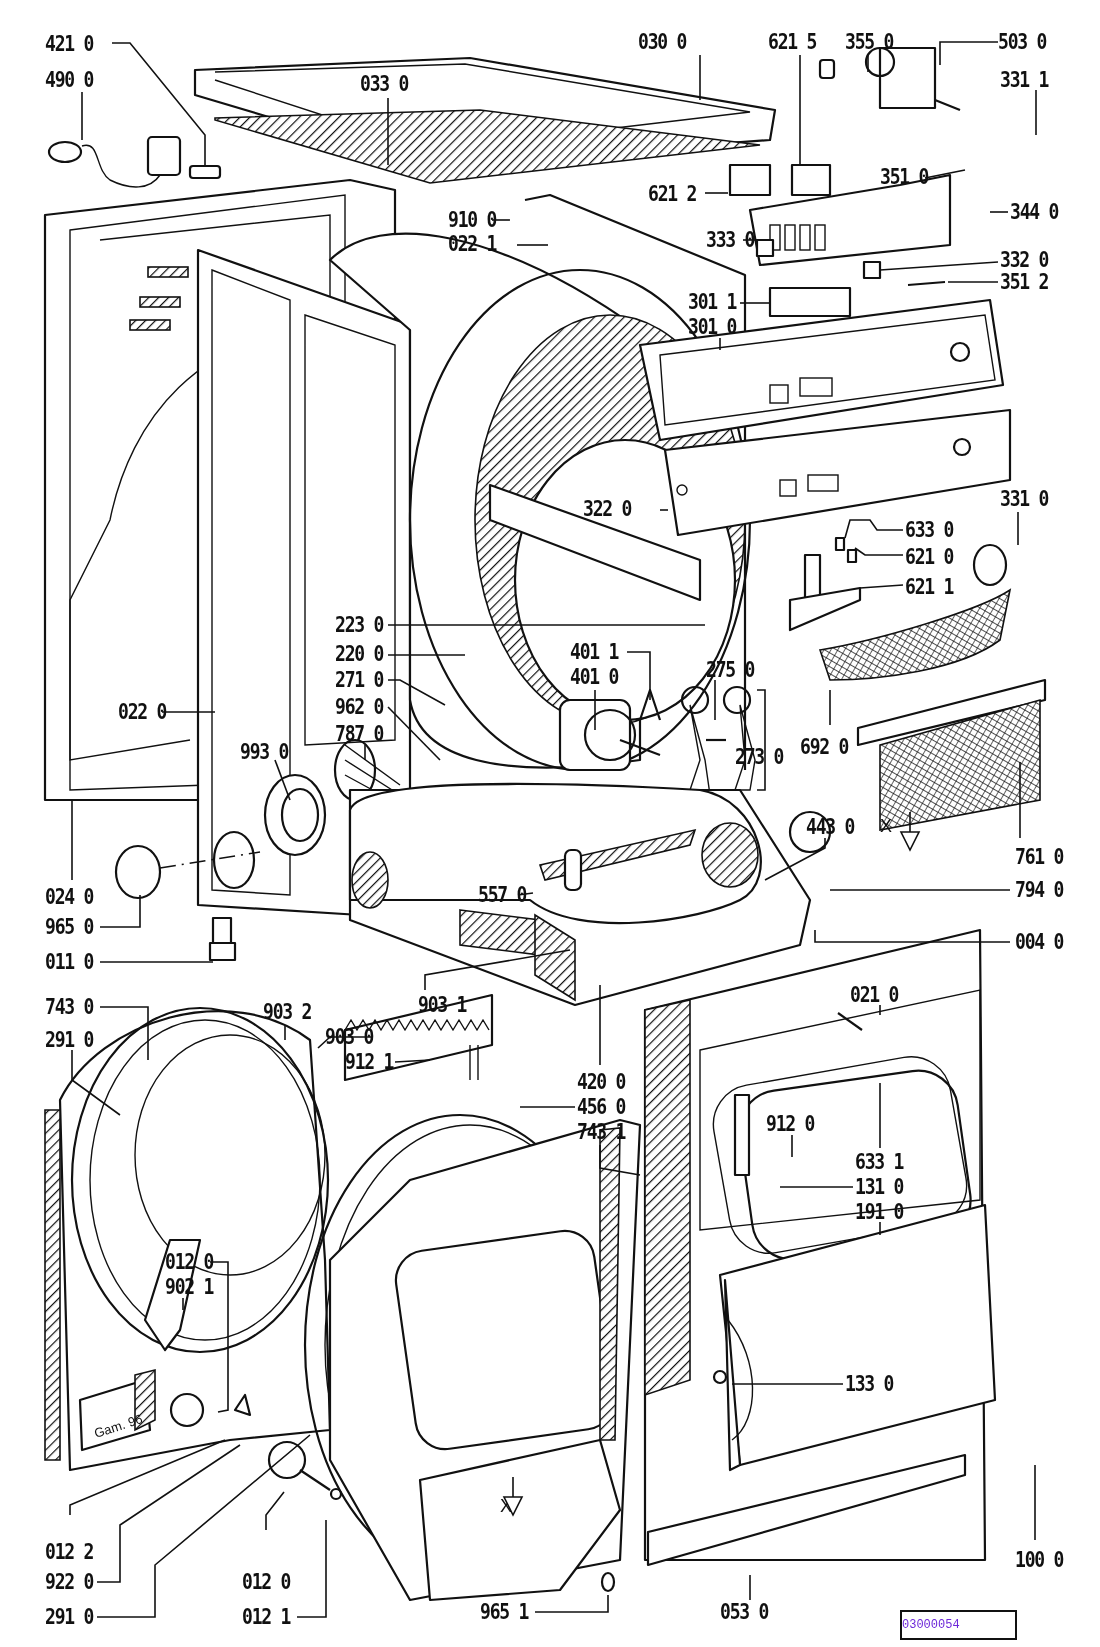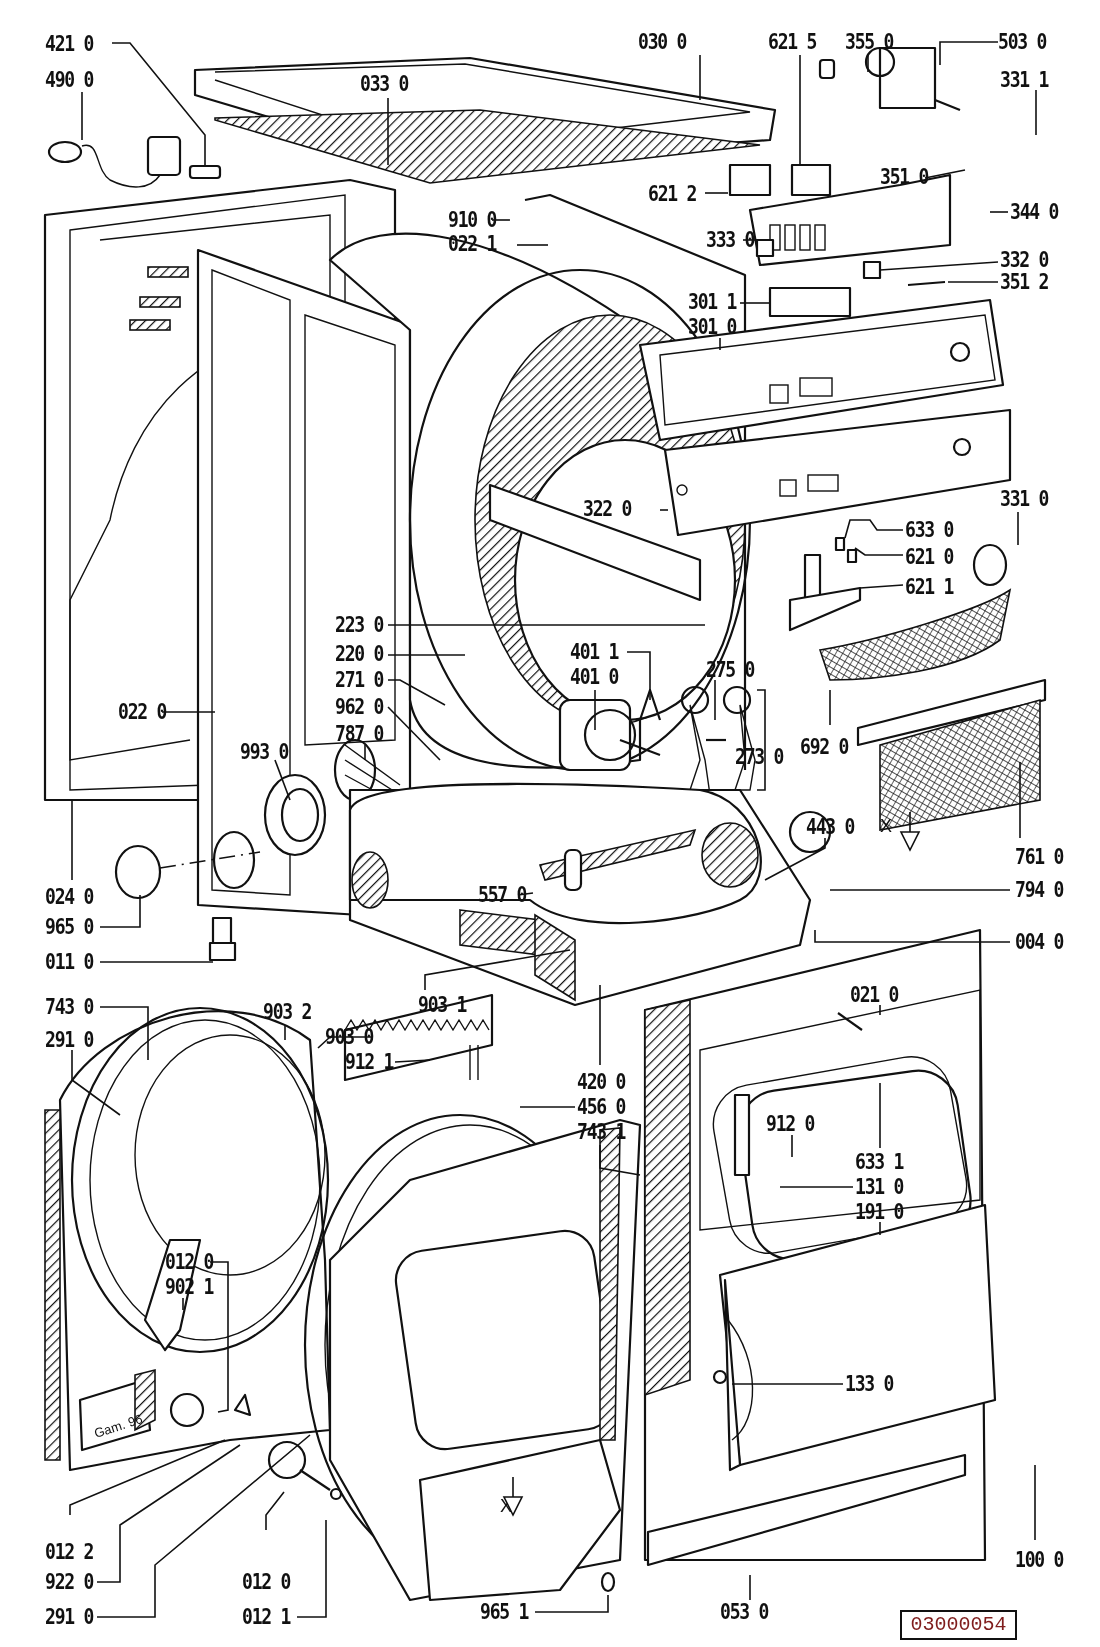--- a/index.html
+++ b/index.html
@@ -1,19 +1,19 @@
 <!DOCTYPE html>
 <html><head>
 <meta charset="utf-8">
 <style>
   html, body { margin: 0; padding: 0; background: #ffffff; }
   body { width: 1100px; height: 1647px; position: relative; overflow: hidden; font-family: "Liberation Sans Narrow", "Liberation Sans", sans-serif; }
   #diagram { position: absolute; left: 0; top: 0; width: 1100px; height: 1647px; }
   .lbl { position: absolute; font-family: "DejaVu Sans Mono", "Liberation Mono", monospace; font-size: 22px; font-weight: bold; color: #111; white-space: pre; letter-spacing: -1.5px; transform: scaleX(0.82); transform-origin: left top; line-height: 24px; }
-  .ref-box { position: absolute; left: 900px; top: 1610px; width: 117px; height: 30px; border: 2px solid #111; box-sizing: border-box; font-family: "Liberation Mono", monospace; font-size: 20px; text-align: center; line-height: 26px; color: #7f1d1d; }
+  .ref-box { position: absolute; left: 900px; top: 1610px; width: 117px; height: 30px; border: 2px solid #111; box-sizing: border-box; font-family: "Liberation Mono", monospace; font-size: 12px; line-height: 26px; color: #6d28d9; }
   svg .part { fill: none; stroke: #111; stroke-width: 2.2; stroke-linejoin: round; }
   svg .thin { fill: none; stroke: #111; stroke-width: 1.4; }
   svg .leader { fill: none; stroke: #111; stroke-width: 1.6; }
   svg .hatch { fill: url(#hatch); stroke: #111; stroke-width: 1.6; }
   svg .mesh { fill: url(#mesh); stroke: #111; stroke-width: 1.6; }
   svg .solidw { fill: #fff; stroke: #111; stroke-width: 2.2; stroke-linejoin: round; }
   svg .dash { fill: none; stroke: #111; stroke-width: 1.4; stroke-dasharray: 16 6 2 6; }
 </style>
 </head>
 <body>

